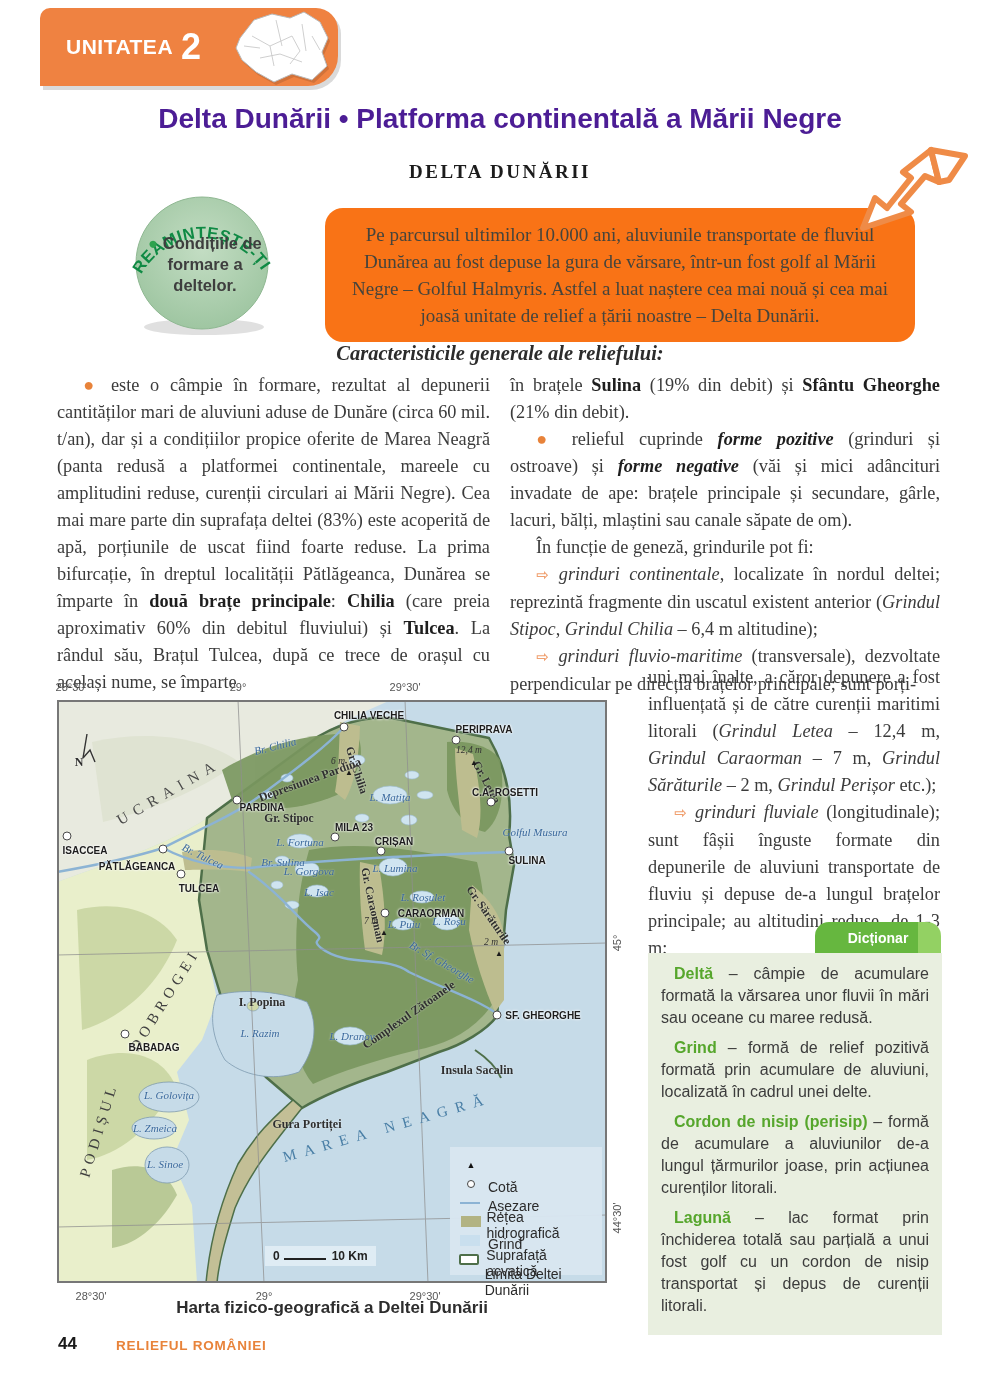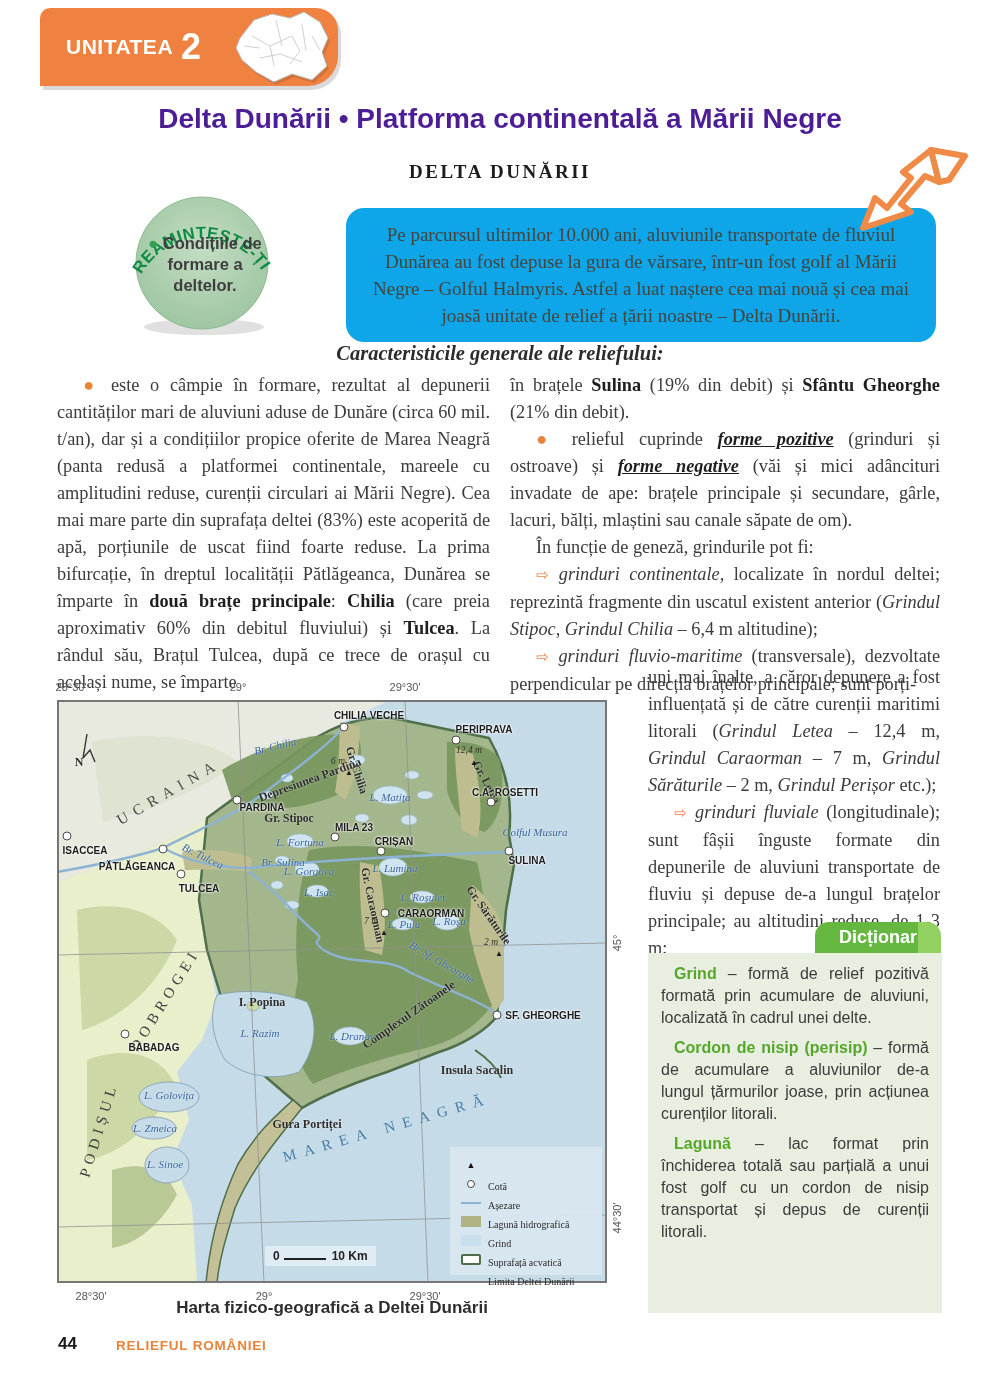--- a/index.html
+++ b/index.html
@@ -23,38 +23,38 @@
          font-size:19px;letter-spacing:2.5px;color:#1c1c1c;}
 
   
   #remember{left:122px;top:192px;width:164px;height:164px;}
   #rem-text{left:146px;top:233px;width:118px;text-align:center;
             font-family:"Liberation Sans",sans-serif;font-size:16.5px;line-height:21px;
             font-weight:600;color:#3e3e3e;}
   #rem-text .gdot{color:#2ea24e;}
 
   
-  #intro{left:346px;top:208px;width:590px;box-sizing:border-box;background:#0ea5e9;
+  #intro{left:325px;top:208px;width:590px;box-sizing:border-box;background:#f97316;
          border-radius:18px;padding:13px 26px;text-align:center;font-size:19px;
          line-height:27px;color:#45443c;}
   #doodle{left:853px;top:142px;z-index:3;}
 
   #heading{left:0;top:342px;width:1000px;text-align:center;font-weight:bold;
            font-style:italic;font-size:20.5px;color:#2c2c2c;}
 
   
   .col{font-size:18.3px;line-height:27px;text-align:justify;}
   #col-left{left:57px;top:372px;width:433px;}
   #col-right{left:510px;top:372px;width:430px;}
   #col-right-narrow{left:648px;top:664px;width:292px;}
   .para{margin:0;}
   .ind{text-indent:26px;}
   .sb{font-weight:bold;color:#1e1e1e;}
   .si{font-style:italic;}
-  .sbi{font-weight:bold;font-style:italic;color:#1e1e1e;text-decoration:underline;}
+  .sbi{font-weight:bold;font-style:italic;color:#1e1e1e;}
   .sdot{color:#e8833a;}
   .sarr{color:#f0a070;font-weight:bold;font-family:"DejaVu Sans",sans-serif;font-size:15px;}
 
   
   #map{left:57px;top:700px;width:550px;height:583px;}
   #map svg{position:absolute;left:0;top:0;}
   .ml{position:absolute;transform:translate(-50%,-50%);white-space:nowrap;z-index:2;}
   .set{font-family:"Liberation Sans",sans-serif;font-weight:bold;font-size:10px;color:#1c1c1c;
        text-shadow:0 0 2px #fff,0 0 3px #fff;}
   .wat{font-style:italic;font-size:11px;color:#39689c;text-shadow:0 0 2px rgba(255,255,255,.7);}
@@ -72,34 +72,34 @@
   #legend{left:450px;top:1147px;width:152px;background:rgba(216,230,240,.96);
           padding:8px 8px 6px 8px;box-sizing:border-box;z-index:3;}
   .lrow{display:flex;align-items:center;height:19px;}
   .lic{width:26px;display:inline-flex;justify-content:center;align-items:center;}
   .lic.peak::before{content:"▲";font-size:9px;color:#111;}
   .lic.dot2::before{content:"";width:6px;height:6px;border:1.5px solid #444;border-radius:50%;background:#fff;}
   .lic.river::before{content:"";width:20px;height:2px;background:#8cb3d4;}
   .lic.grind::before{content:"";width:20px;height:11px;background:#b2b383;}
   .lic.water::before{content:"";width:20px;height:11px;background:#c9dfee;}
   .lic.limit::before{content:"";width:16px;height:7px;background:#fff;border:2.5px solid #4e6f49;border-radius:2px;}
-  .llab{font-family:Liberation Serif, serif;font-size:10px;color:#2b2b2b;margin-left:4px;margin-top:44px;}
+  .llab{font-family:Liberation Sans, sans-serif;font-size:14px;color:#2b2b2b;margin-left:4px;margin-top:44px;}
   #scalebar{left:265px;top:1246px;background:rgba(225,237,245,.9);padding:3px 8px;
             display:flex;align-items:flex-end;z-index:3;
             font-family:"Liberation Sans",sans-serif;font-size:12px;font-weight:bold;color:#222;}
   #scalebar .sline{width:42px;border-bottom:2px solid #222;margin:0 6px 3px 4px;}
 
   #caption{left:57px;top:1298px;width:550px;text-align:center;
            font-family:"Liberation Sans",sans-serif;font-size:17px;font-weight:600;color:#2d2d2d;}
 
   
   #dict-tab{left:815px;top:922px;width:126px;height:31px;z-index:2;
             background:linear-gradient(90deg,#66b73f 82%,#93d163 82%);
             border-radius:14px 14px 0 0;display:flex;align-items:center;justify-content:center;
-            font-family:"Liberation Sans",sans-serif;font-weight:bold;font-size:18px;color:#fff;}
+            font-family:"Liberation Sans",sans-serif;font-weight:bold;font-size:14px;color:#fff;}
   #dict{left:648px;top:953px;width:294px;min-height:360px;background:#e9efe0;
         padding:10px 13px;box-sizing:border-box;font-family:"Liberation Sans",sans-serif;
         font-size:16px;line-height:22px;color:#3c3c3c;text-align:justify;}
   .dentry{margin:0 0 8px 0;text-indent:13px;}
   .dterm{color:#56a62c;font-weight:bold;}
 
   
   #foot-page{left:58px;top:1334px;font-family:"Liberation Sans",sans-serif;font-weight:bold;
              font-size:17px;color:#1a1a1a;}
   #foot-text{left:116px;top:1338px;font-family:"Liberation Sans",sans-serif;font-weight:bold;
@@ -360,21 +360,21 @@
         <span class="llab">Cotă</span>
       </div>
 
       <div class="lrow">
         <span class="lic dot2"></span>
         <span class="llab">Așezare</span>
       </div>
 
       <div class="lrow">
         <span class="lic river"></span>
-        <span class="llab">Lagună hidrografică</span>
+        <span class="llab">Rețea hidrografică</span>
       </div>
 
       <div class="lrow">
         <span class="lic grind"></span>
         <span class="llab">Grind</span>
       </div>
 
       <div class="lrow">
         <span class="lic water"></span>
         <span class="llab">Suprafață acvatică</span>
@@ -390,20 +390,21 @@
     <span>0</span>
     <span class="sline"></span>
     <span>10 Km</span>
   </div>
 
   <div class="abs" id="caption">Harta fizico-geografică a Deltei Dunării</div>
 
   <div class="abs" id="dict-tab">Dicționar</div>
   <div class="abs" id="dict">
 
+      <p class="dentry"><span class="dterm">Deltă</span> <span>– câmpie de acumulare formată la vărsarea unor fluvii în mări sau oceane cu maree redusă.</span></p>
 
       <p class="dentry"><span class="dterm">Grind</span> <span>– formă de relief pozitivă formată prin acumulare de aluviuni, localizată în cadrul unei delte.</span></p>
 
 
       <p class="dentry"><span class="dterm">Cordon de nisip (perisip)</span> <span>– formă de acumulare a aluviunilor de-a lungul țărmurilor joase, prin acțiunea curenților litorali.</span></p>
 
       <p class="dentry"><span class="dterm">Lagună</span> <span>– lac format prin închiderea totală sau parțială a unui fost golf cu un cordon de nisip transportat și depus de curenții litorali.</span></p>
     </div>
 
   <div class="abs" id="foot-page">44</div>

